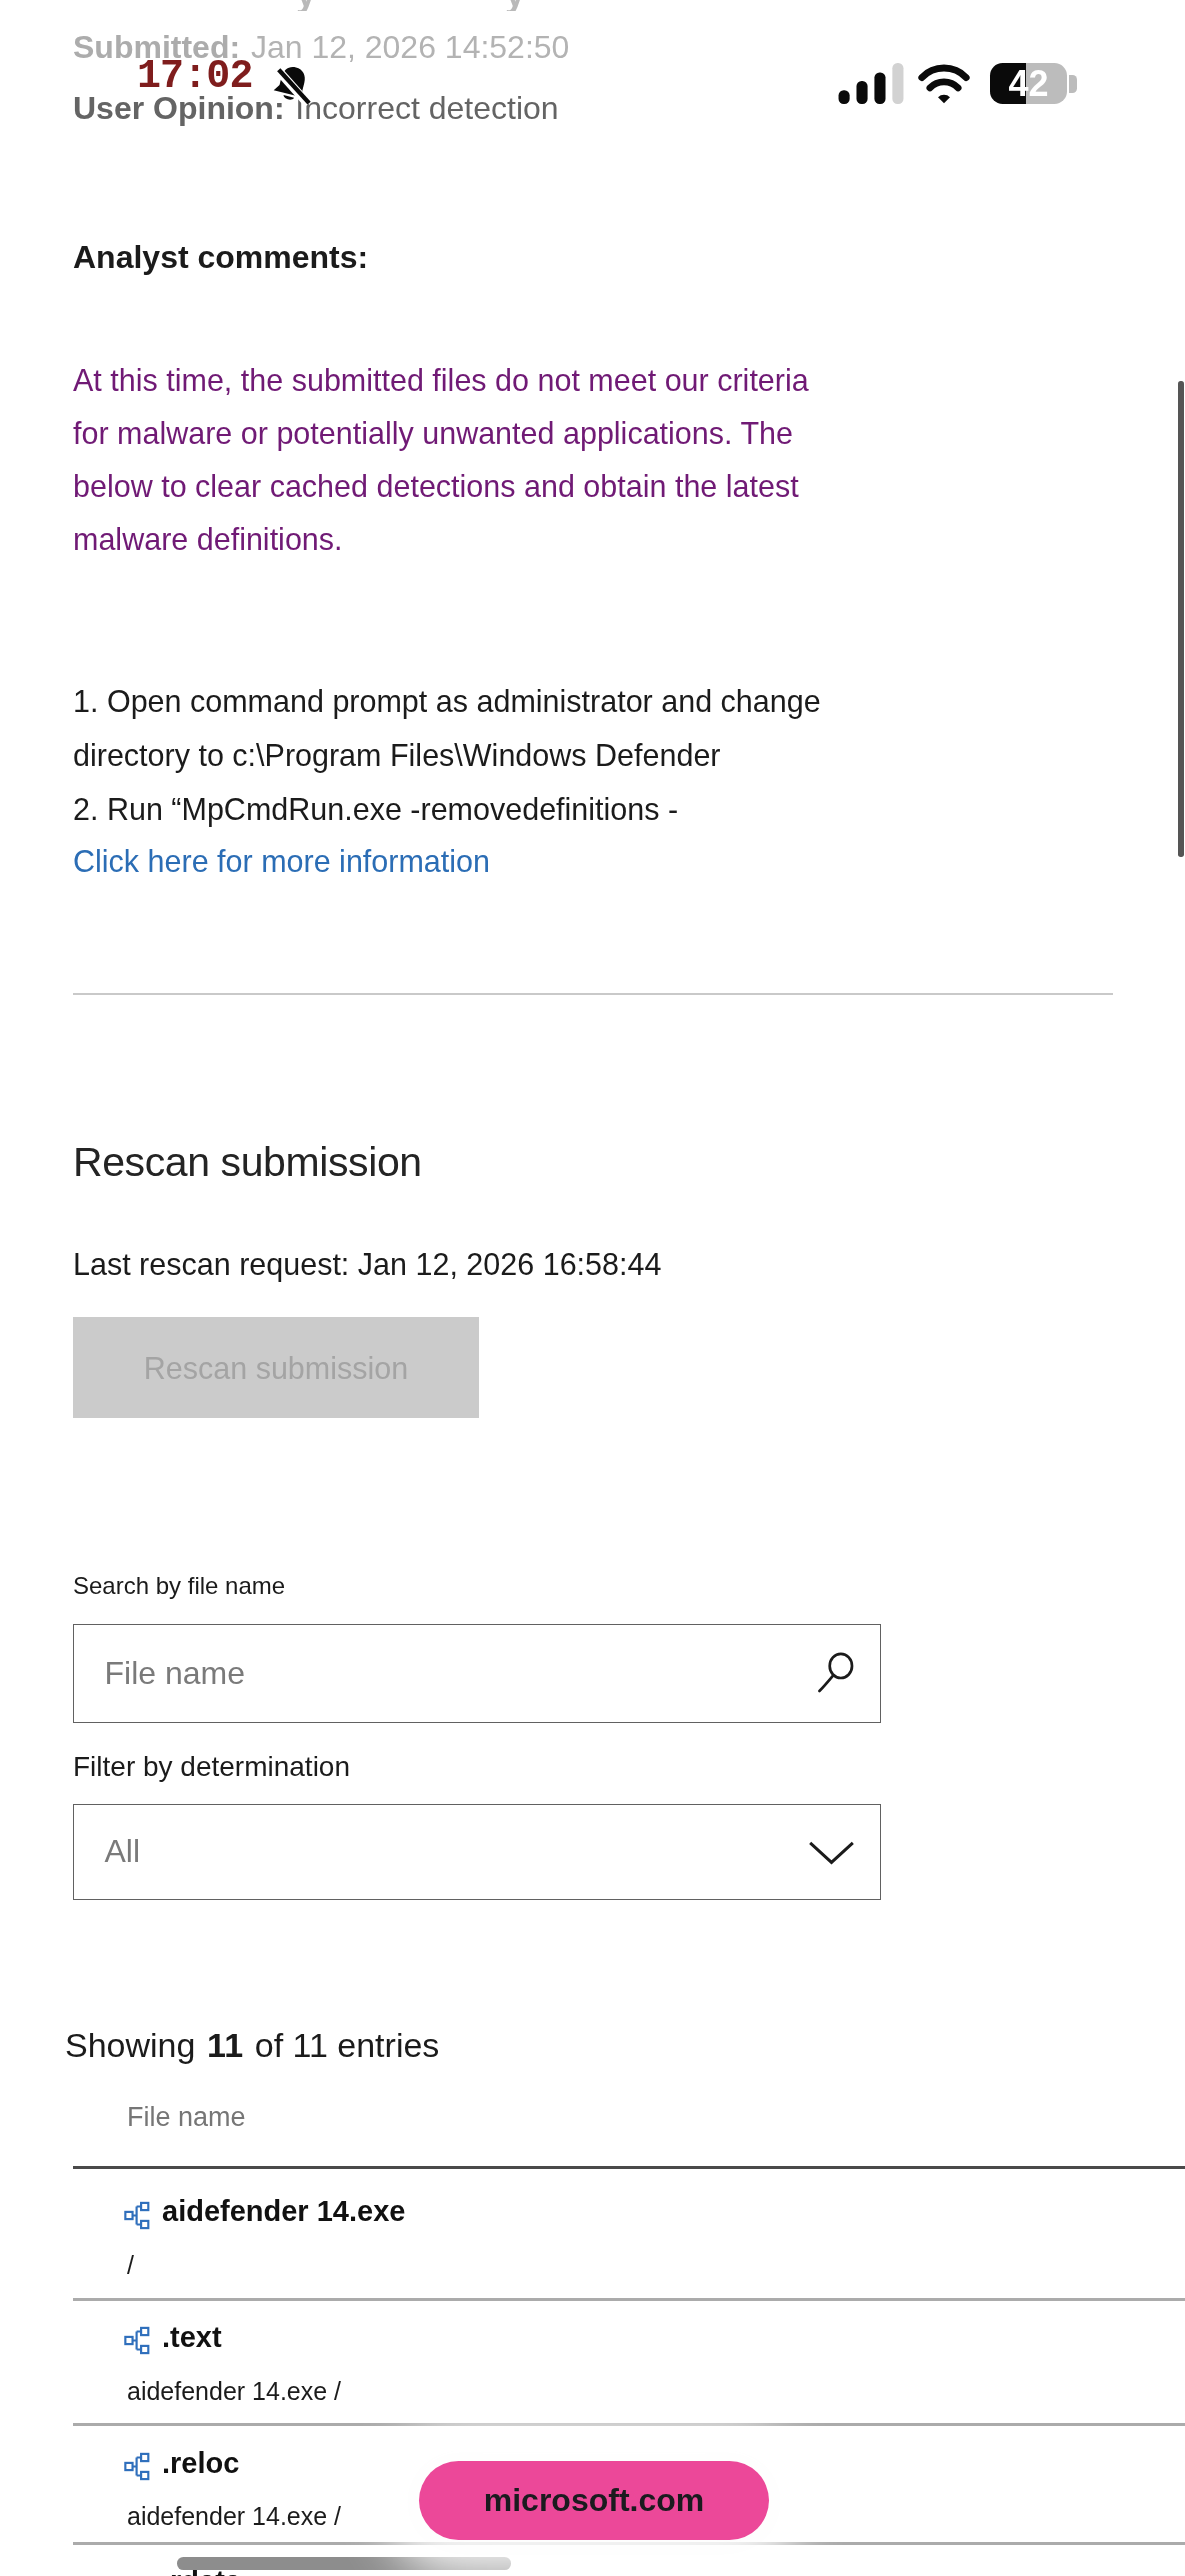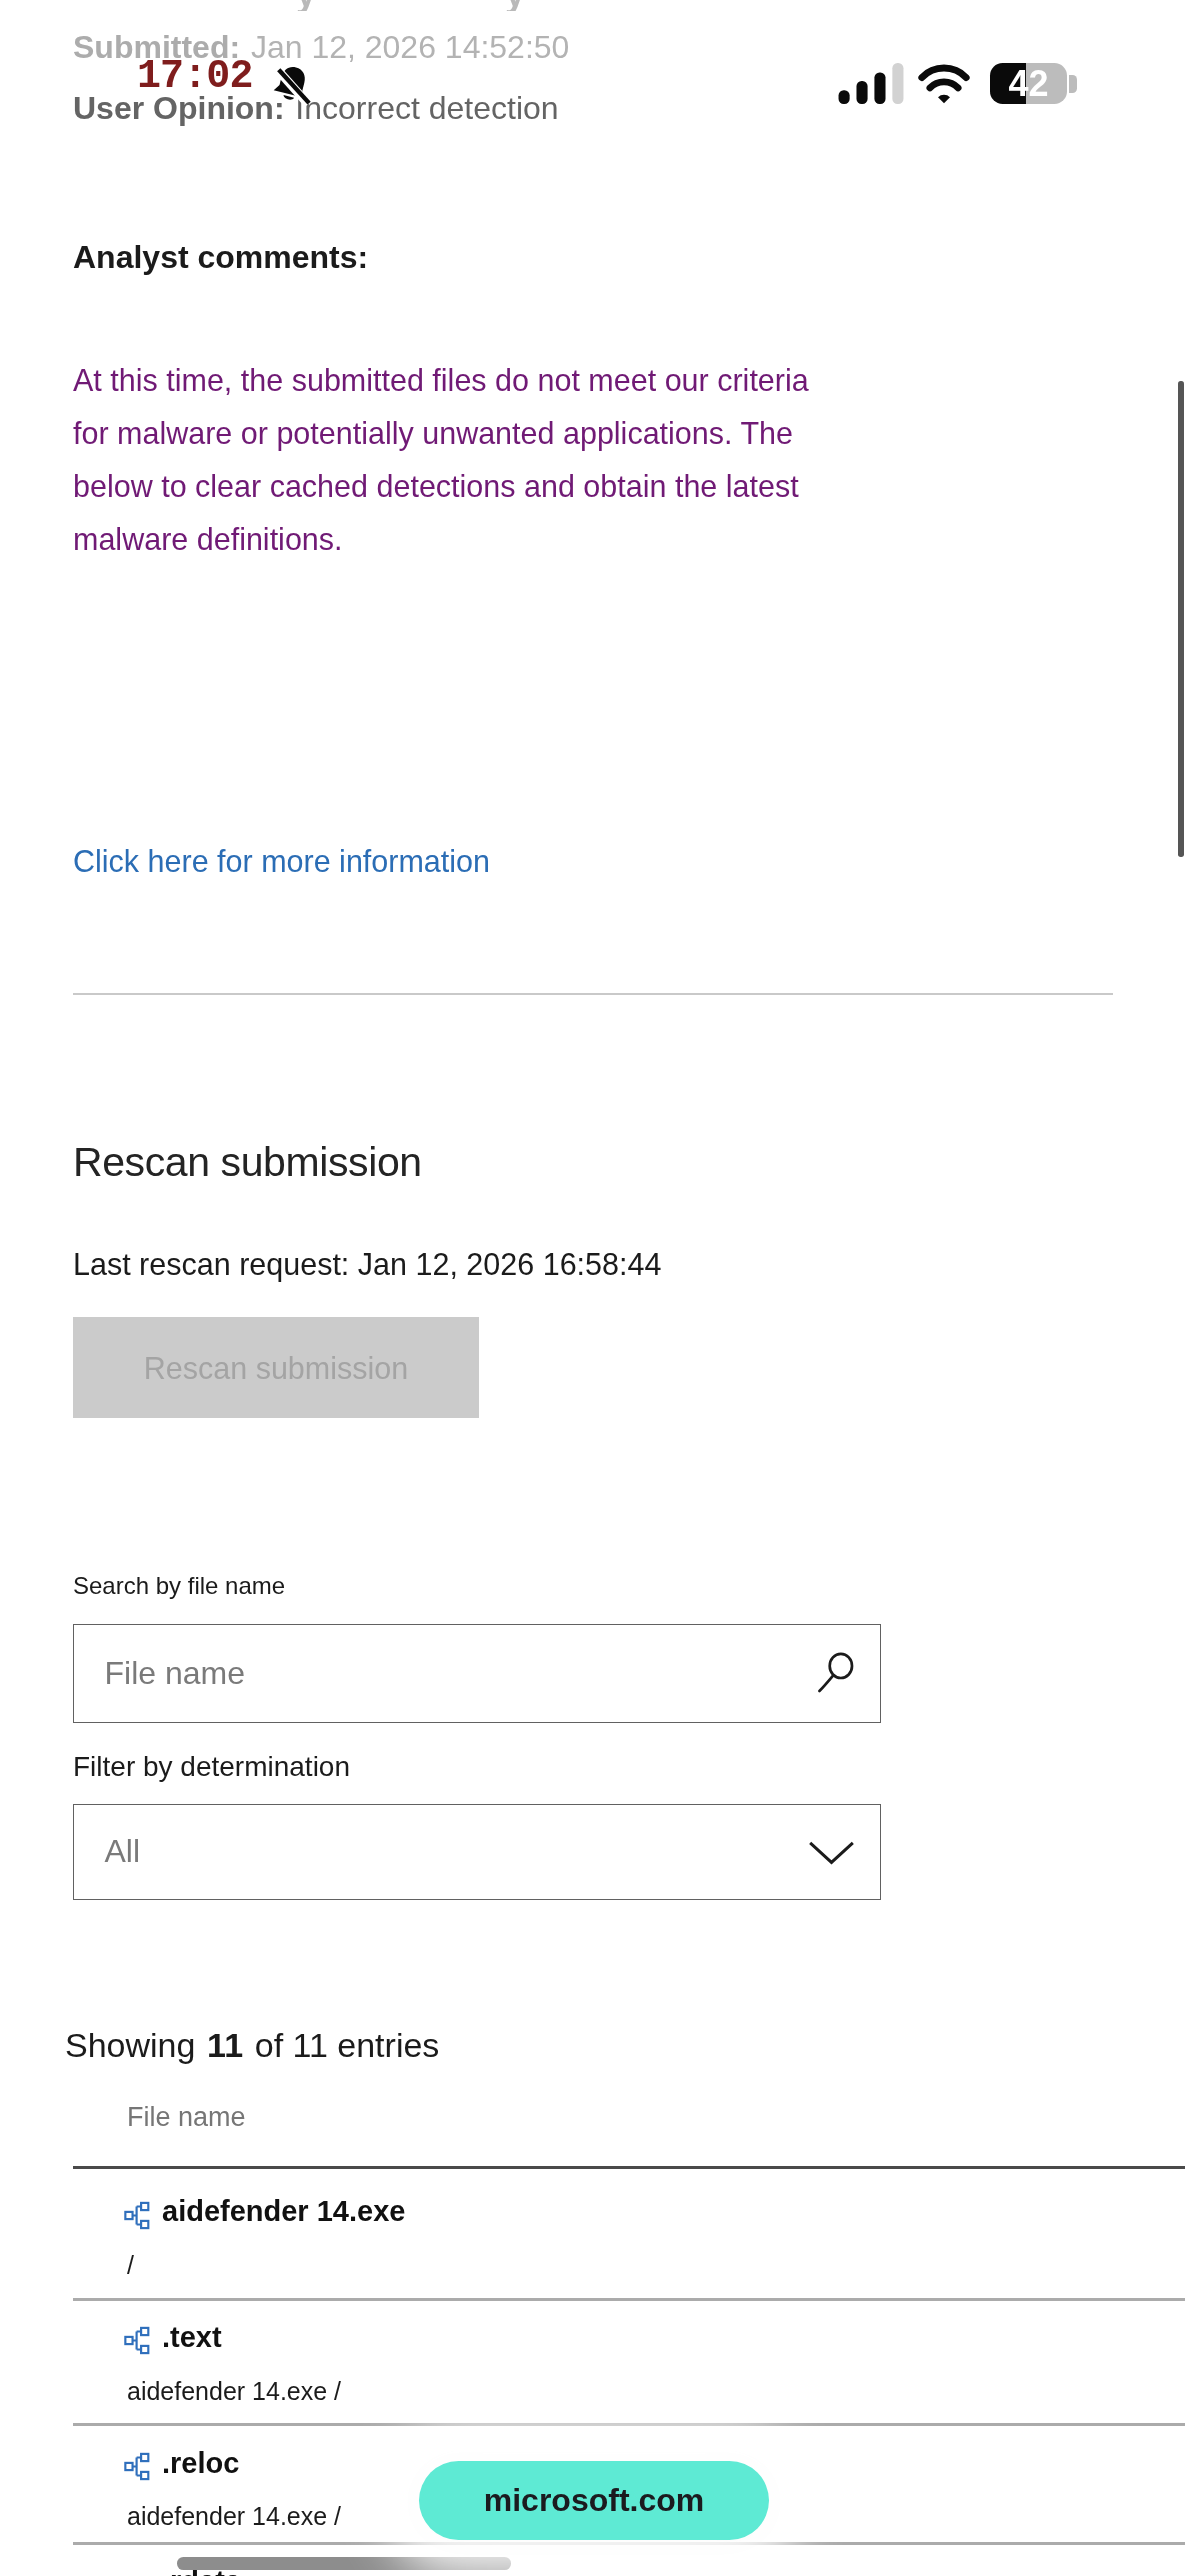--- a/index.html
+++ b/index.html
@@ -66,21 +66,21 @@
   .rdiv{left:73px;width:1113px;height:2.7px;background:#ababab;}
 
   .r1t{top:2195px;} .r1i{top:2201px;} .r1s{top:2251px;} .d1{top:2298px;}
   .r2t{top:2321px;} .r2i{top:2326px;} .r2s{top:2377px;} .d2{top:2423px;}
   .r3t{top:2447px;} .r3i{top:2452px;} .r3s{top:2502px;} .d3{top:2542px;}
   .r4t{top:2565px;}
 
   .hscroll{top:2557px;left:177px;width:334px;height:12.6px;border-radius:6.3px;background:#8d8d8d;}
   .vscroll{top:381px;left:1178px;width:6.3px;height:476px;border-radius:2.7px;background:#555;}
 
-  .pill{top:2461px;left:419px;width:350px;height:79px;border-radius:40px;background:#5eead4;
+  .pill{top:2461px;left:419px;width:350px;height:79px;border-radius:40px;background:#ec4899;
     box-shadow:0 0 49px 34px rgba(255,255,255,0.93), 0 1.8px 23.4px rgba(0,0,0,0.09);
     text-align:center;line-height:79px;font-size:32px;font-weight:600;color:#1b1b1f;cursor:pointer;}
 </style>
 </head>
 <body>
 
 <div class="page">
 
   <div class="topfrag">
     <span style="left:296px">y</span>
@@ -119,20 +119,25 @@
   </div>
   <div class="abs battnub"></div>
 
   <div class="abs analyst-h">Analyst comments:</div>
   <div class="abs para">
     <div>At this time, the submitted files do not meet our criteria</div>
     <div>for malware or potentially unwanted applications. The</div>
     <div>below to clear cached detections and obtain the latest</div>
     <div>malware definitions.</div>
   </div>
+  <div class="abs steps">
+    <div>1. Open command prompt as administrator and change</div>
+    <div>directory to c:\Program Files\Windows Defender</div>
+    <div>2. Run “MpCmdRun.exe -removedefinitions -</div>
+  </div>
   <a class="abs link">Click here for more information</a>
 
   <div class="abs hr"></div>
 
   <div class="abs rescan-h">Rescan submission</div>
   <div class="abs lastreq">Last rescan request: Jan 12, 2026 16:58:44</div>
   <button class="abs rescan-btn">Rescan submission</button>
 
   <div class="abs search-lbl">Search by file name</div>
   <div class="abs searchbox">

